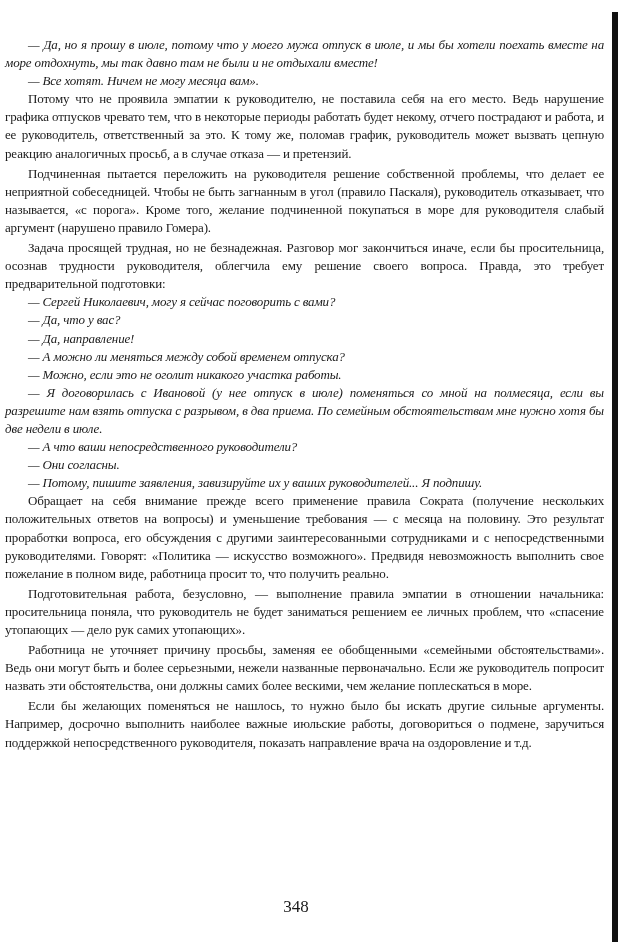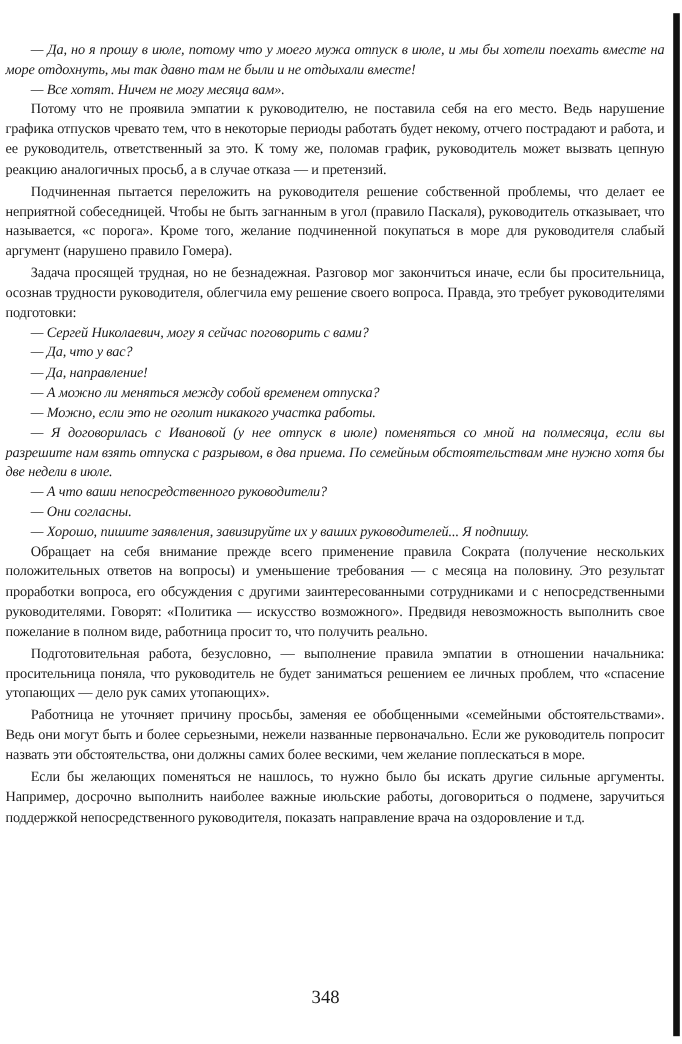--- a/index.html
+++ b/index.html
@@ -26,29 +26,29 @@
 </head>
 <body>
 
 <div class="edge"></div>
 
 <div class="page">
   <p class="p it">— Да, но я прошу в июле, потому что у моего мужа отпуск в июле, и мы бы хотели поехать вместе на море отдохнуть, мы так давно там не были и не отдыхали вместе!</p>
   <p class="p it">— Все хотят. Ничем не могу месяца вам».</p>
   <p class="p">Потому что не проявила эмпатии к руководителю, не поставила себя на его место. Ведь нарушение графика отпусков чревато тем, что в некоторые периоды работать будет некому, отчего пострадают и работа, и ее руководитель, ответственный за это. К тому же, поломав график, руководитель может вызвать цепную реакцию аналогичных просьб, а в случае отказа — и претензий.</p>
   <p class="p gap">Подчиненная пытается переложить на руководителя решение собственной проблемы, что делает ее неприятной собеседницей. Чтобы не быть загнанным в угол (правило Паскаля), руководитель отказывает, что называется, «с порога». Кроме того, желание подчиненной покупаться в море для руководителя слабый аргумент (нарушено правило Гомера).</p>
-  <p class="p gap">Задача просящей трудная, но не безнадежная. Разговор мог закончиться иначе, если бы просительница, осознав трудности руководителя, облегчила ему решение своего вопроса. Правда, это требует руководителями подготовки:</p>
+  <p class="p gap">Задача просящей трудная, но не безнадежная. Разговор мог закончиться иначе, если бы просительница, осознав трудности руководителя, облегчила ему решение своего вопроса. Правда, это требует предварительной подготовки:</p>
   <p class="p it">— Сергей Николаевич, могу я сейчас поговорить с вами?</p>
   <p class="p it">— Да, что у вас?</p>
   <p class="p it">— Да, направление!</p>
   <p class="p it">— А можно ли меняться между собой временем отпуска?</p>
   <p class="p it">— Можно, если это не оголит никакого участка работы.</p>
   <p class="p it">— Я договорилась с Ивановой (у нее отпуск в июле) поменяться со мной на полмесяца, если вы разрешите нам взять отпуска с разрывом, в два приема. По семейным обстоятельствам мне нужно хотя бы две недели в июле.</p>
   <p class="p it">— А что ваши непосредственного руководители?</p>
   <p class="p it">— Они согласны.</p>
-  <p class="p it">— Хорошо, пишите заявления, завизируйте их у ваших руководителей... Я подпишу.</p>
+  <p class="p it">— Потому, пишите заявления, завизируйте их у ваших руководителей... Я подпишу.</p>
   <p class="p">Обращает на себя внимание прежде всего применение правила Сократа (получение нескольких положительных ответов на вопросы) и уменьшение требования — с месяца на половину. Это результат проработки вопроса, его обсуждения с другими заинтересованными сотрудниками и с непосредственными руководителями. Говорят: «Политика — искусство возможного». Предвидя невозможность выполнить свое пожелание в полном виде, работница просит то, что получить реально.</p>
   <p class="p gap">Подготовительная работа, безусловно, — выполнение правила эмпатии в отношении начальника: просительница поняла, что руководитель не будет заниматься решением ее личных проблем, что «спасение утопающих — дело рук самих утопающих».</p>
   <p class="p gap">Работница не уточняет причину просьбы, заменяя ее обобщенными «семейными обстоятельствами». Ведь они могут быть и более серьезными, нежели названные первоначально. Если же руководитель попросит назвать эти обстоятельства, они должны самих более вескими, чем желание поплескаться в море.</p>
   <p class="p gap">Если бы желающих поменяться не нашлось, то нужно было бы искать другие сильные аргументы. Например, досрочно выполнить наиболее важные июльские работы, договориться о подмене, заручиться поддержкой непосредственного руководителя, показать направление врача на оздоровление и т.д.</p>
 </div>
 
 <div class="pagenum">348</div>
 
 </body></html>

